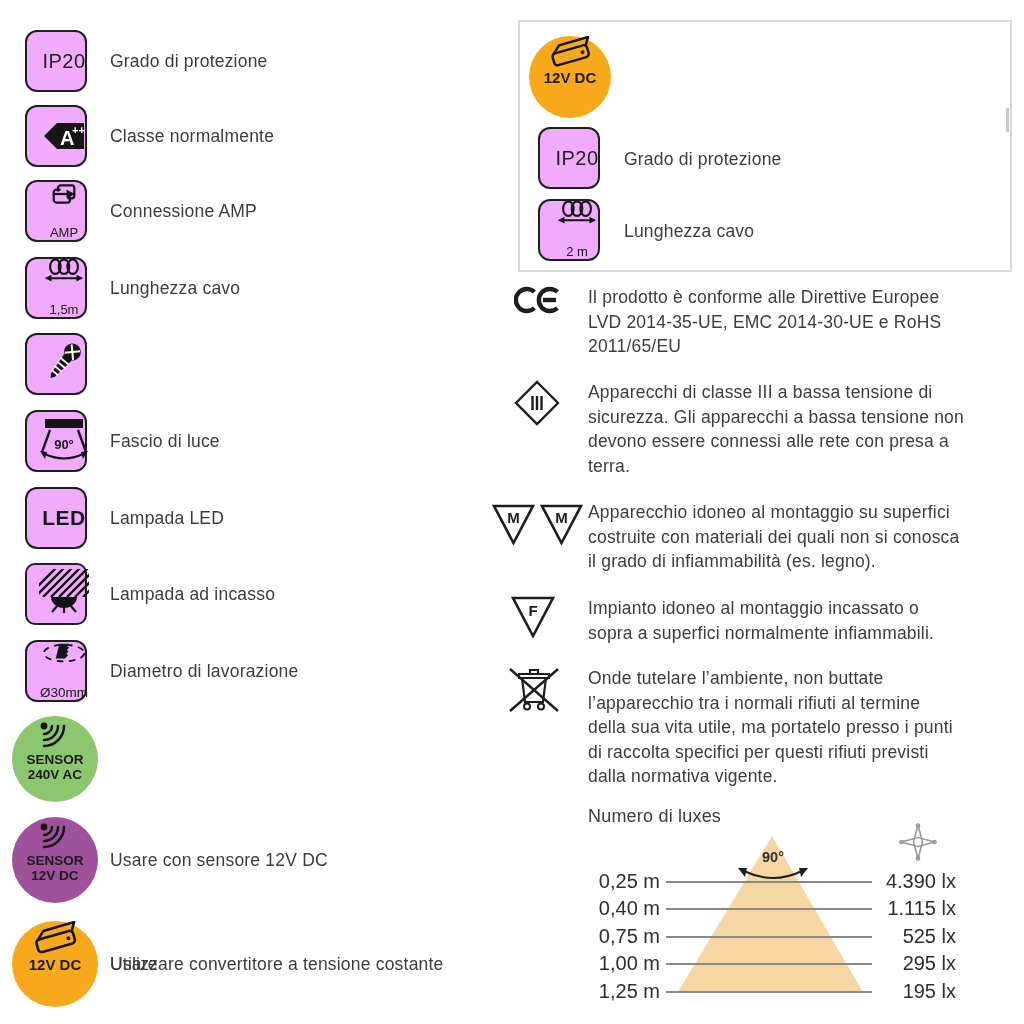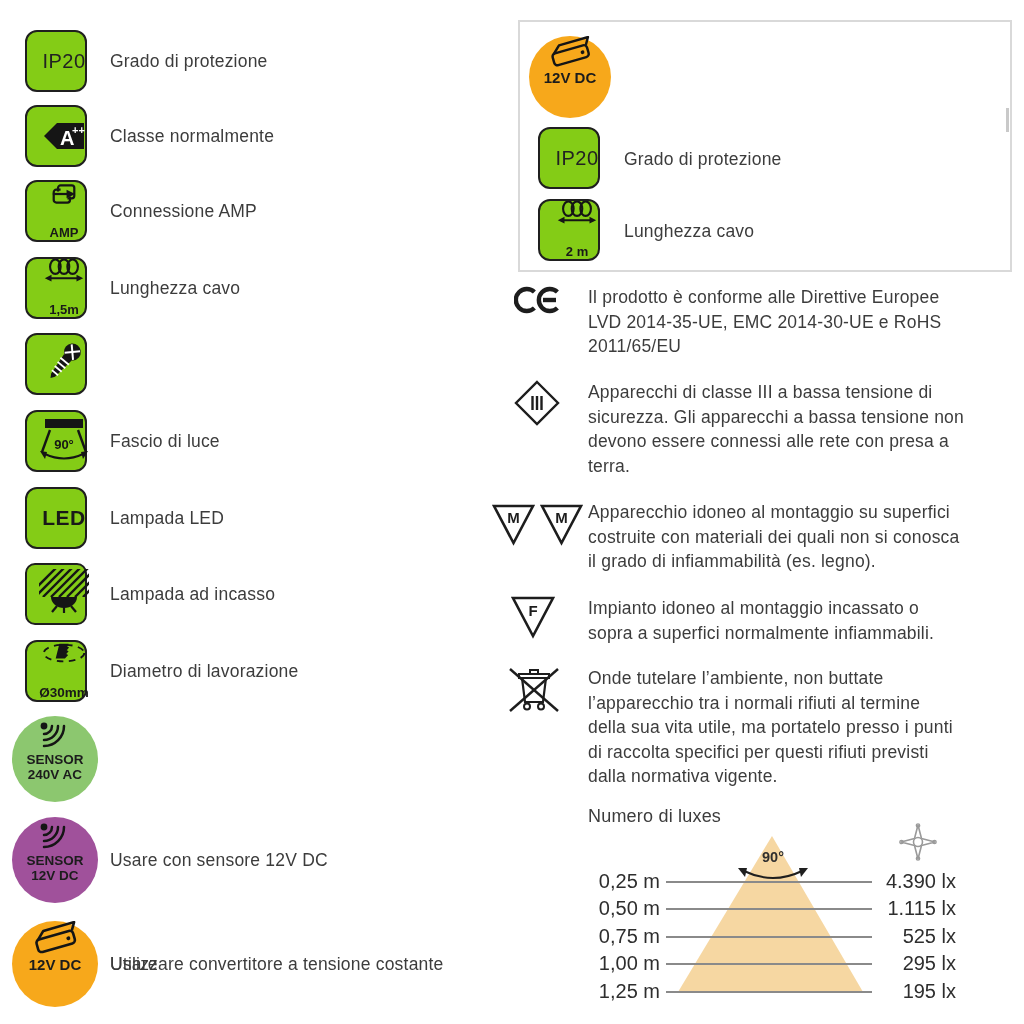--- a/index.html
+++ b/index.html
@@ -4,27 +4,27 @@
 <style>
   html,body{margin:0;padding:0;}
   body{
     width:1024px;height:1024px;position:relative;background:#ffffff;
     font-family:"Liberation Sans", sans-serif;color:#3c3c3c;overflow:hidden;
   }
   .row-l{position:absolute;display:flex;align-items:center;}
   .row-sq{left:25px;gap:23px;}
   .row-ci{left:12px;gap:12px;}
   .sq{width:62px;height:62px;border:2.5px solid #1f1f1f;border-radius:12px;box-sizing:border-box;
-      display:flex;flex-direction:column;align-items:center;justify-content:center;background:#84cc16;flex:0 0 auto;padding-left:16px;}
+      display:flex;flex-direction:column;align-items:center;justify-content:center;background:#f0abfc;flex:0 0 auto;padding-left:16px;}
   .circ{width:86px;height:86px;border-radius:50%;display:flex;flex-direction:column;align-items:center;
       justify-content:flex-start;flex:0 0 auto;}
   .lbl{font-size:17.5px;letter-spacing:0.2px;color:#3c3c3c;white-space:nowrap;}
   .b-ip{font-size:20px;color:#222;letter-spacing:0.5px;}
   .b-led{font-size:21px;font-weight:bold;color:#191919;letter-spacing:0.5px;}
-  .b-sm{font-size:13px;font-weight:bold;color:#191919;margin-top:19px;}
+  .b-sm{font-size:13px;font-weight:normal;color:#191919;margin-top:19px;}
   .circ-t{font-size:13.5px;font-weight:bold;color:#1c1c1c;line-height:15px;text-align:center;margin-top:2px;}
   .ghost-wrap{position:relative;display:inline-block;}
   .ghost{position:absolute;left:0;top:0;}
   .panel{position:absolute;left:518px;top:20px;width:494px;height:252px;border:2px solid #d9d9d9;
       box-sizing:border-box;background:#fff;}
   .p-label{position:absolute;left:104px;font-size:17.5px;letter-spacing:0.2px;color:#3c3c3c;white-space:nowrap;}
   .scrollmark{position:absolute;right:1px;top:86px;width:3px;height:24px;background:#c9c9c9;}
   .note-text{position:absolute;left:588px;width:436px;font-size:17.5px;line-height:24.5px;
       letter-spacing:0.2px;color:#3c3c3c;white-space:pre-line;}
   .note-icon{position:absolute;}
@@ -301,21 +301,21 @@
   <polygon points="112,6 203,162 18,162" fill="#f6d7a2"></polygon>
 </svg>
 
 <div class="ch-line" style="top:881px"></div>
 <div class="ch-line" style="top:908px"></div>
 <div class="ch-line" style="top:936px"></div>
 <div class="ch-line" style="top:963px"></div>
 <div class="ch-line" style="top:991px"></div>
 
 <div class="ch-dist" style="top:870px">0,25 m</div>
-<div class="ch-dist" style="top:897px">0,50 m</div>
+<div class="ch-dist" style="top:897px">0,40 m</div>
 <div class="ch-dist" style="top:925px">0,75 m</div>
 <div class="ch-dist" style="top:952px">1,00 m</div>
 <div class="ch-dist" style="top:980px">1,25 m</div>
 
 <div class="ch-lux" style="top:870px">4.390 lx</div>
 <div class="ch-lux" style="top:897px">1.115 lx</div>
 <div class="ch-lux" style="top:925px">525 lx</div>
 <div class="ch-lux" style="top:952px">295 lx</div>
 <div class="ch-lux" style="top:980px">195 lx</div>
 

